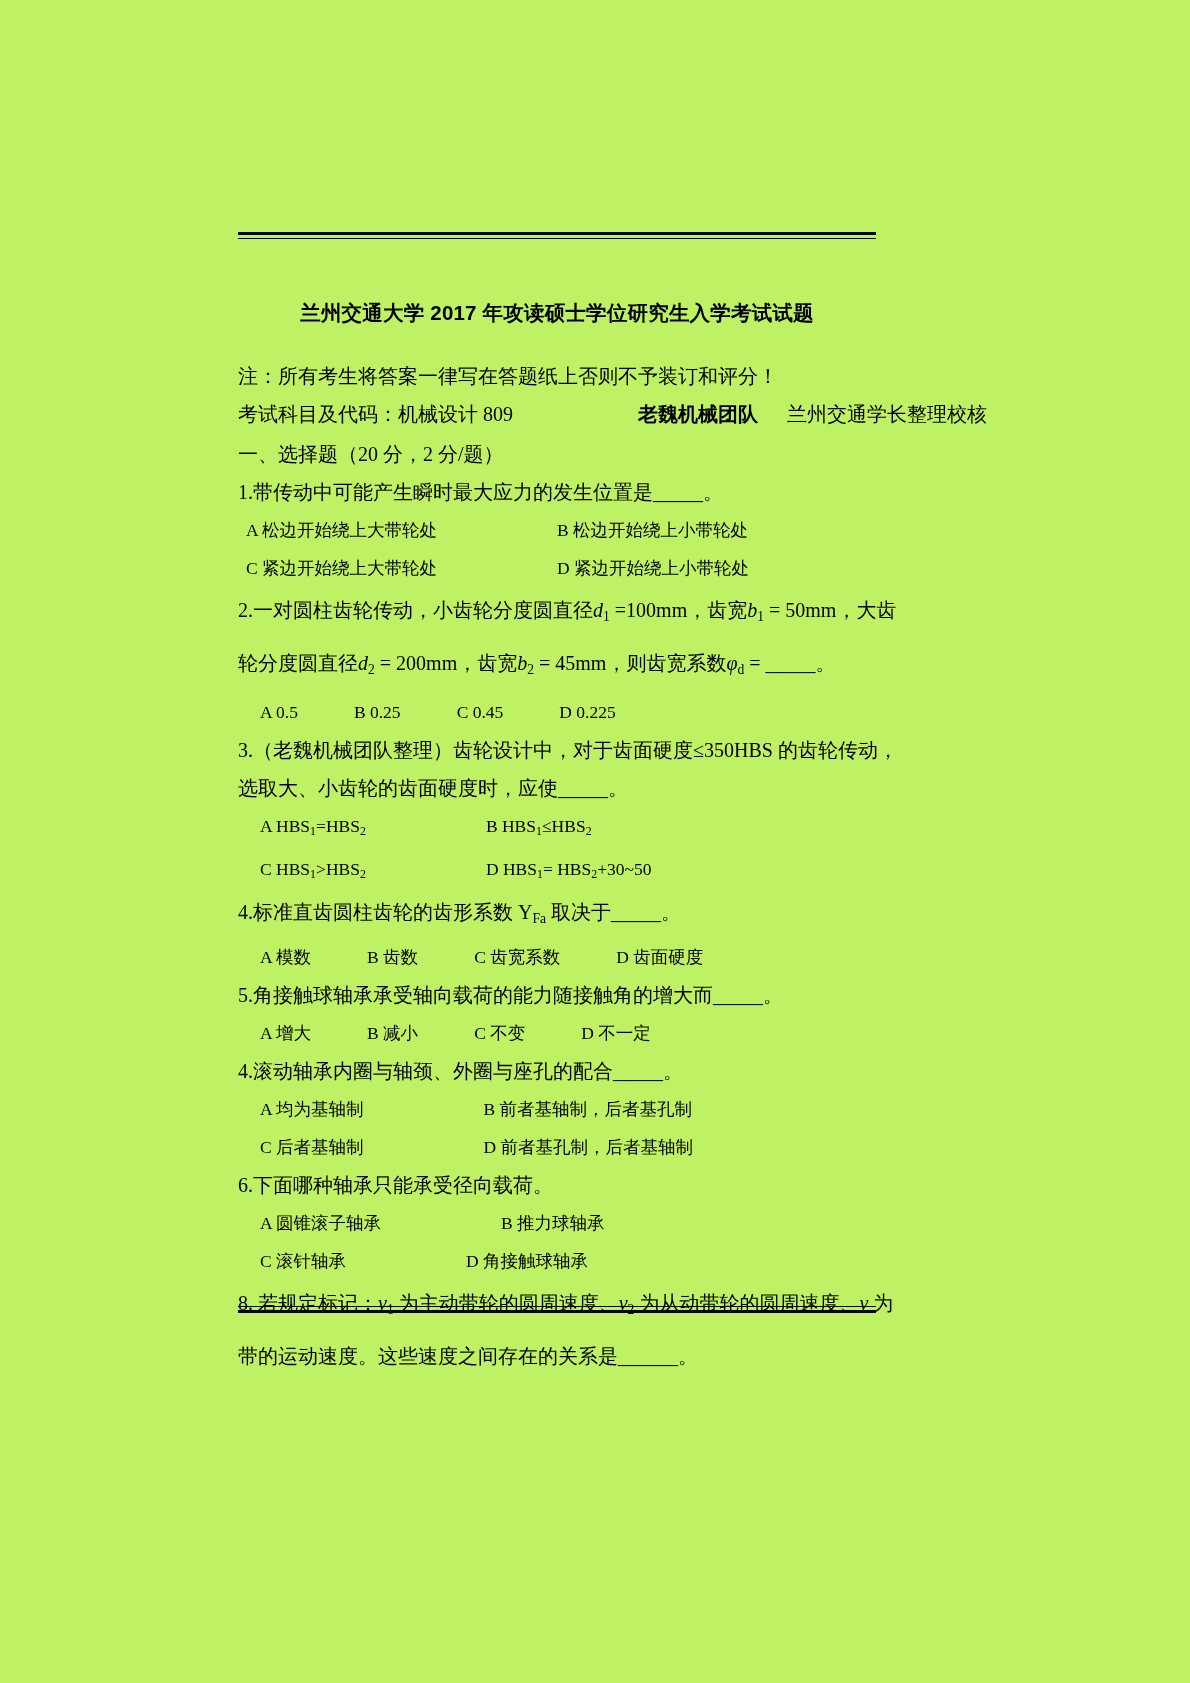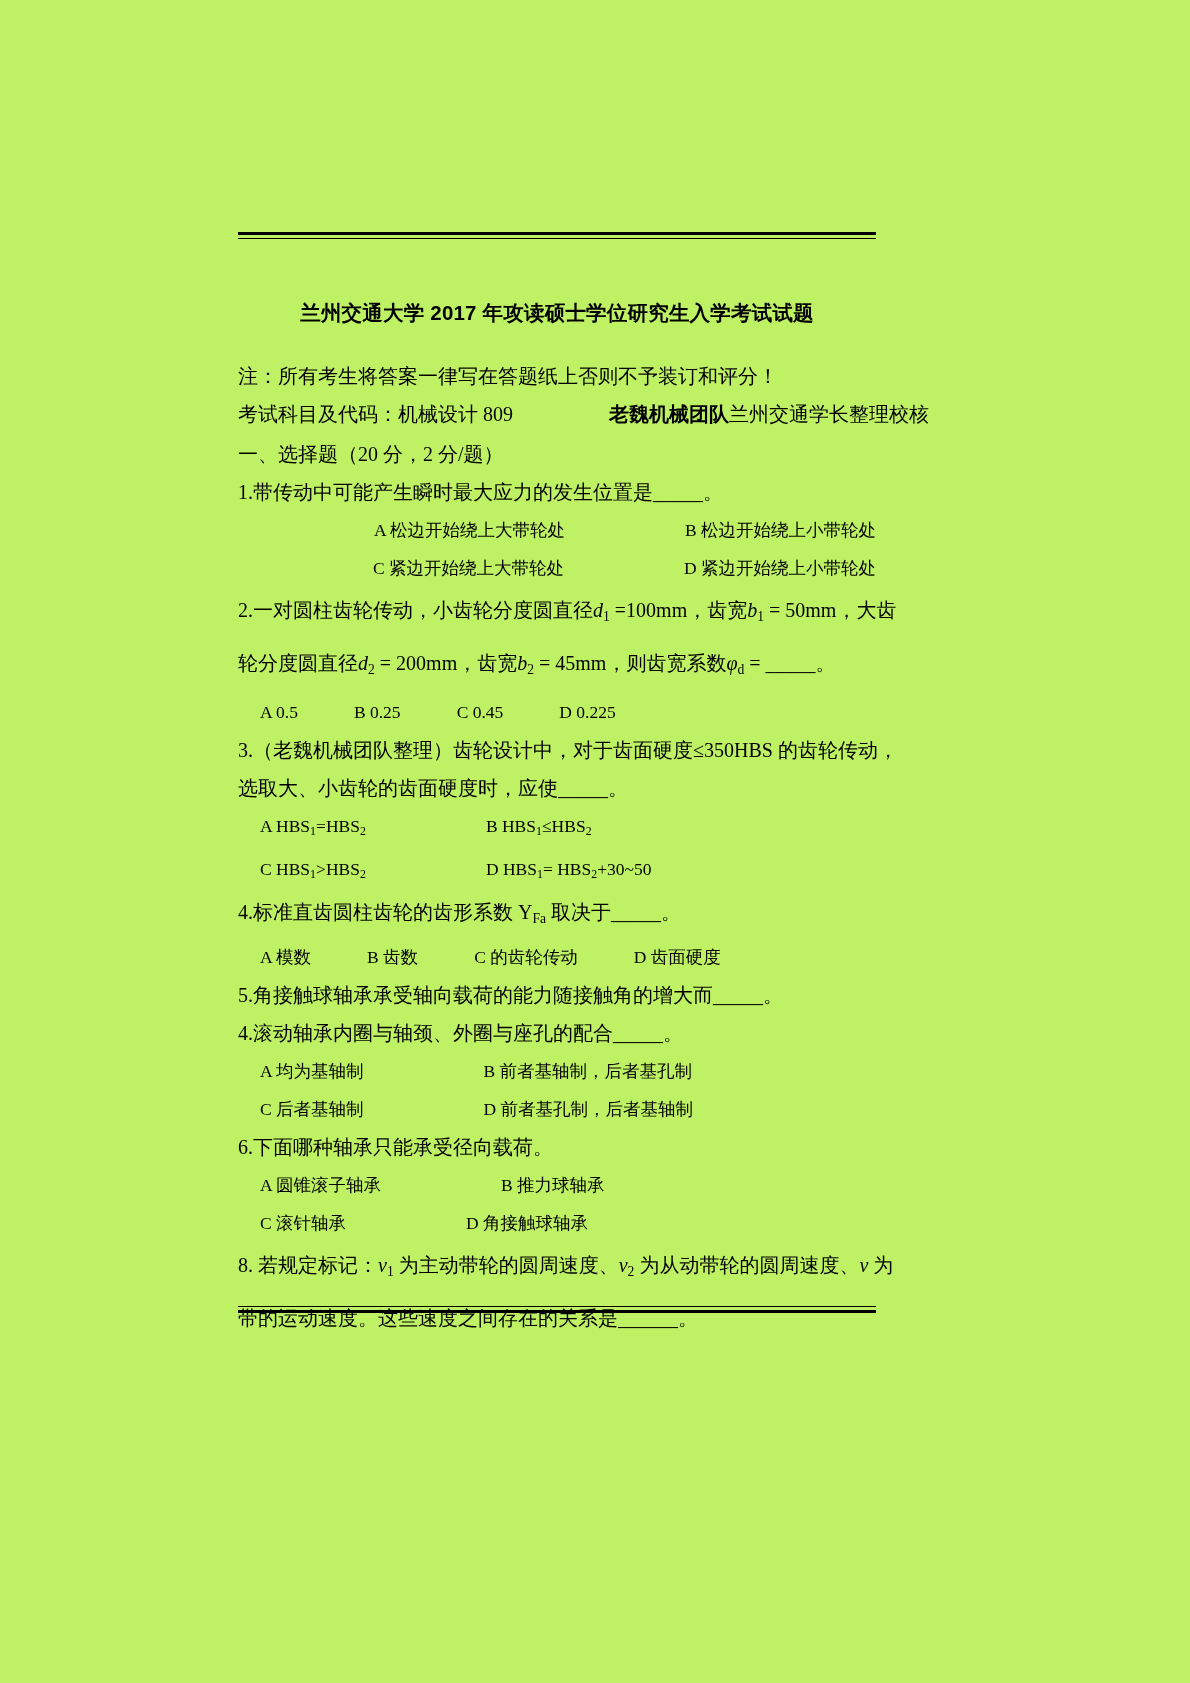--- a/index.html
+++ b/index.html
@@ -58,30 +58,31 @@
   }
   .note {
     margin-top: 30px;
   }
   .subj-row {
     position: relative;
   }
   .stamp {
     font-weight: bold;
     font-family: Liberation Mono, monospace;
+    margin-left: 29px;
   }
   .stamp-plain {
     font-weight: normal;
   }
   .opt-line {
     font-size: 17.5px;
     line-height: 38px;
   }
   .ind2 { padding-left: 22px; font-family: Liberation Serif, serif; }
-  .ind3 { padding-left: 8px; text-align: right; }
+  .ind3 { padding-left: 8px; }
   .q-spaced {
     line-height: 46px;
   }
   sub {
     font-size: 0.68em;
     vertical-align: -0.28em;
   }
   .ital {
     font-style: italic;
     font-family: "Liberation Serif", "DejaVu Serif", serif;
@@ -133,24 +134,27 @@
       <span>A HBS<sub>1</sub>=HBS<sub>2</sub></span><span class="tabgap-lg"></span><span>B HBS<sub>1</sub>≤HBS<sub>2</sub></span>
     </div>
     <div class="opt-line ind2">
       <span>C HBS<sub>1</sub>&gt;HBS<sub>2</sub></span><span class="tabgap-lg"></span><span>D HBS<sub>1</sub>= HBS<sub>2</sub>+30~50</span>
     </div>
 
     <div class="line">
       4.标准直齿圆柱齿轮的齿形系数 Y<sub>Fa</sub> 取决于_____。
     </div>
     <div class="opt-line ind2">
-      <span>A 模数</span><span class="tabgap-sm"></span><span>B 齿数</span><span class="tabgap-sm"></span><span>C 的齿轮传动</span><span class="tabgap-sm"></span><span>D 齿面硬度</span>
+      <span>A 模数</span><span class="tabgap-sm"></span><span>B 齿数</span><span class="tabgap-sm"></span><span>C 齿宽系数</span><span class="tabgap-sm"></span><span>D 齿面硬度</span>
     </div>
 
     <div class="line">5.角接触球轴承承受轴向载荷的能力随接触角的增大而_____。</div>
+    <div class="opt-line ind2">
+      <span>A 增大</span><span class="tabgap-sm"></span><span>B 减小</span><span class="tabgap-sm"></span><span>C 不变</span><span class="tabgap-sm"></span><span>D 不一定</span>
+    </div>
 
     <div class="line">4.滚动轴承内圈与轴颈、外圈与座孔的配合_____。</div>
     <div class="opt-line ind2">
       <span>A 均为基轴制</span><span class="tabgap-lg"></span><span>B 前者基轴制，后者基孔制</span>
     </div>
     <div class="opt-line ind2">
       <span>C 后者基轴制</span><span class="tabgap-lg"></span><span>D 前者基孔制，后者基轴制</span>
     </div>
 
     <div class="line">6.下面哪种轴承只能承受径向载荷。</div>

